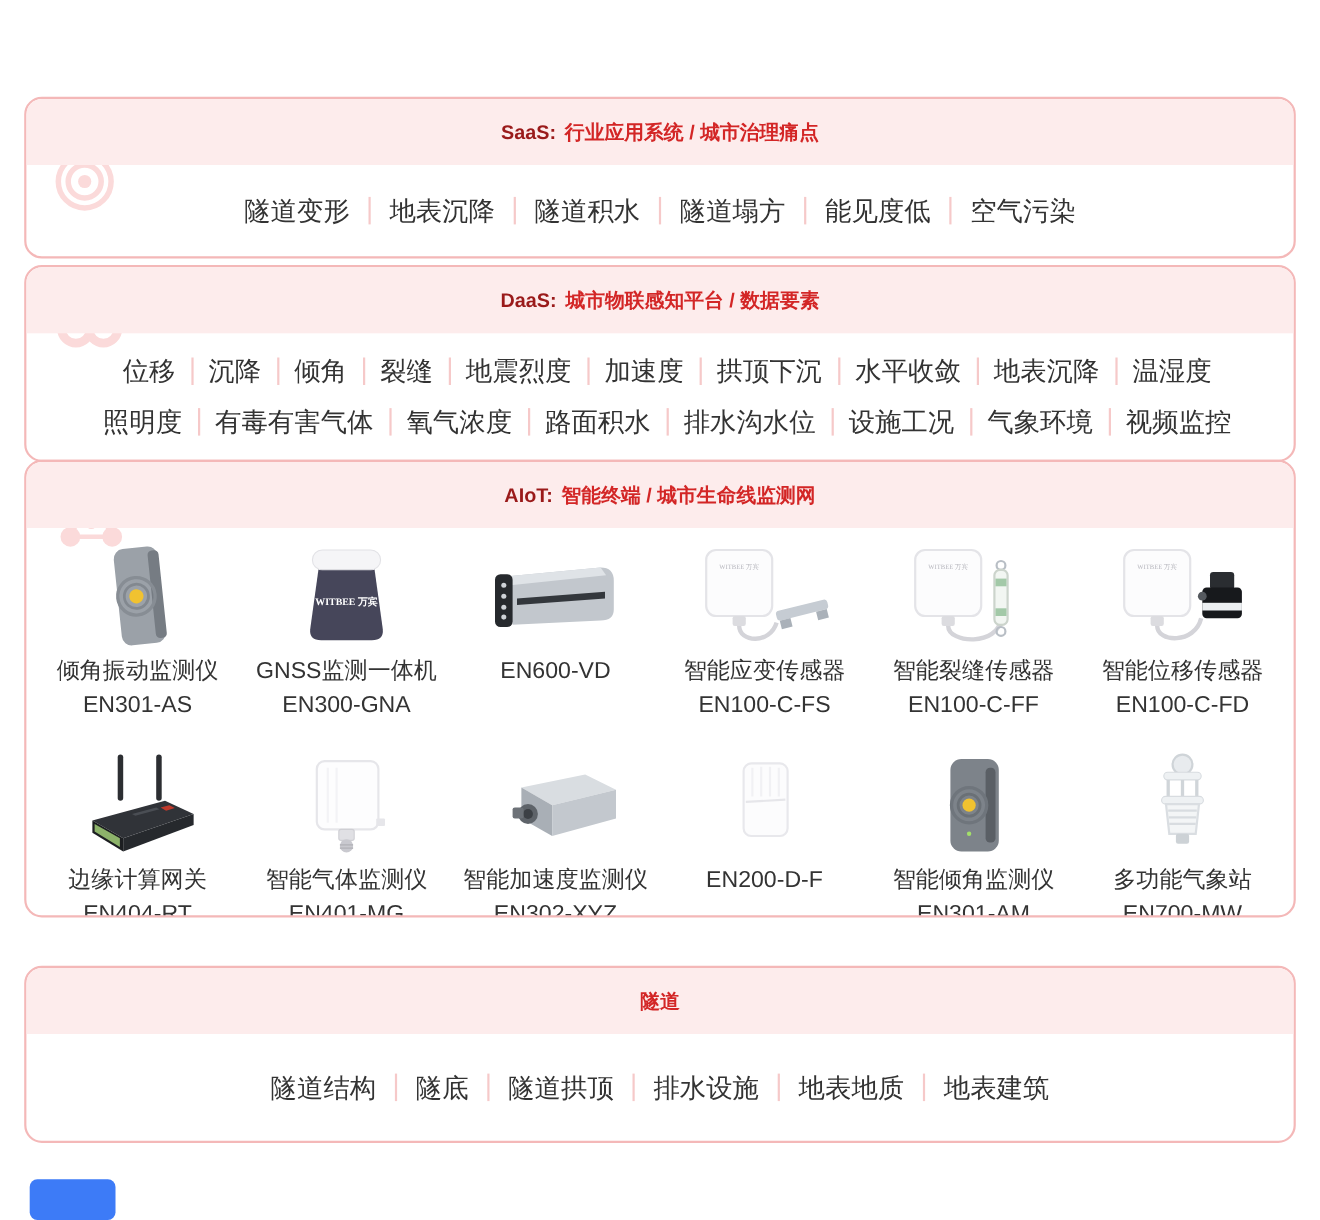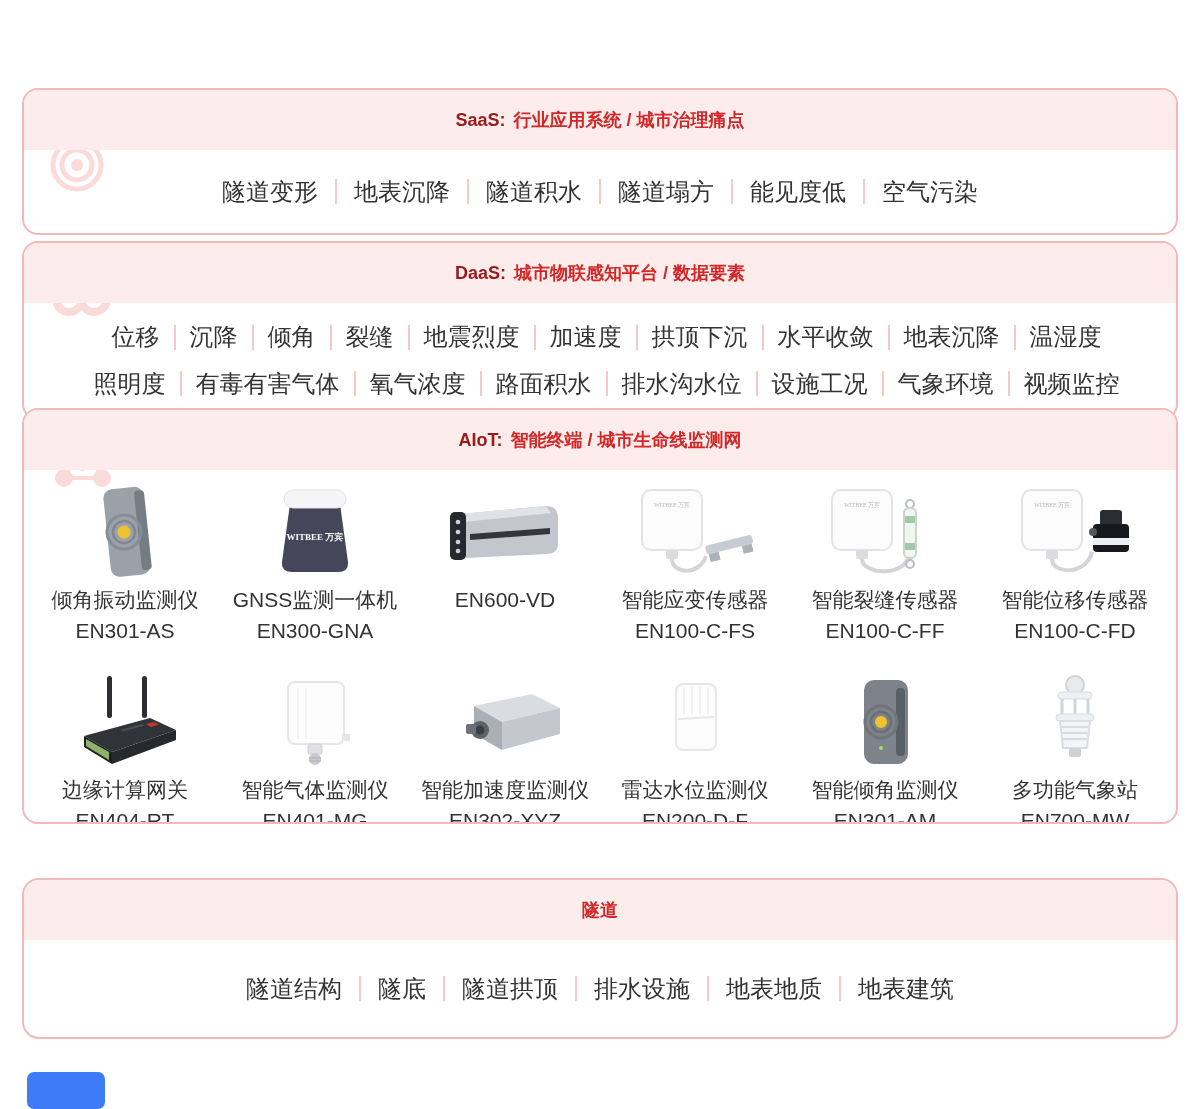--- a/index.html
+++ b/index.html
@@ -26,22 +26,22 @@
   .rows2 .sep { margin:0 14px; }
 
   .products { position:relative; z-index:2; display:grid;
     grid-template-columns:repeat(6,1fr); row-gap:24px; padding:10px 6px 0; }
   .card { text-align:center; }
   .device { height:104px; display:flex; align-items:center; justify-content:center;font-family:Liberation Serif, serif; }
   .pname, .pmodel { font-size:21px; color:#333; line-height:31px; text-align:center; white-space:nowrap; }
 
   #p-saas   { top:88px;  height:147px; }
   #p-daas   { top:241px; height:179px; }
-  #p-aiot   { top:408px; height:416px; }
-  #p-tunnel { top:878px; height:161px;border-radius:17px; }
+  #p-aiot   { top:418px; height:416px; }
+  #p-tunnel { top:878px; height:161px; }
 
   #blue-partial { position:absolute; left:27px; top:1072px; width:78px; height:37px;
     background:#3d7bf7; border-radius:7px; }
 </style>
 </head>
 <body>
 
 <section class="panel" id="p-saas">
   <div class="band">
     <span class="tprefix">SaaS:</span>
@@ -286,21 +286,20 @@
       <div class="device">
         <svg width="150" height="100" viewBox="0 0 150 100">
           <rect x="56" y="12" width="40" height="66" rx="7" fill="#fcfcfd" stroke="#e8e8ec" stroke-width="2"></rect>
           <line x1="58" y1="47" x2="94" y2="45" stroke="#e6e6ea" stroke-width="2"></line>
           <line x1="64" y1="16" x2="64" y2="42" stroke="#f1f1f4" stroke-width="2"></line>
           <line x1="72" y1="15" x2="72" y2="42" stroke="#f1f1f4" stroke-width="2"></line>
           <line x1="80" y1="15" x2="80" y2="42" stroke="#f1f1f4" stroke-width="2"></line>
           <line x1="88" y1="16" x2="88" y2="42" stroke="#f1f1f4" stroke-width="2"></line>
         </svg>
       </div>
-      <div class="pname">雷达水位监测仪</div>
       <div class="pmodel">EN200-D-F</div>
     </div>
 
     <div class="card">
       <div class="device">
         <svg width="150" height="100" viewBox="0 0 150 100">
           <rect x="54" y="8" width="44" height="84" rx="10" fill="#7d838a"></rect>
           <rect x="86" y="16" width="9" height="68" rx="4" fill="#5a5f65"></rect>
           <circle cx="71" cy="50" r="16" fill="none" stroke="#6f757c" stroke-width="3"></circle>
           <circle cx="71" cy="50" r="10" fill="none" stroke="#6a7076" stroke-width="2.5"></circle>

